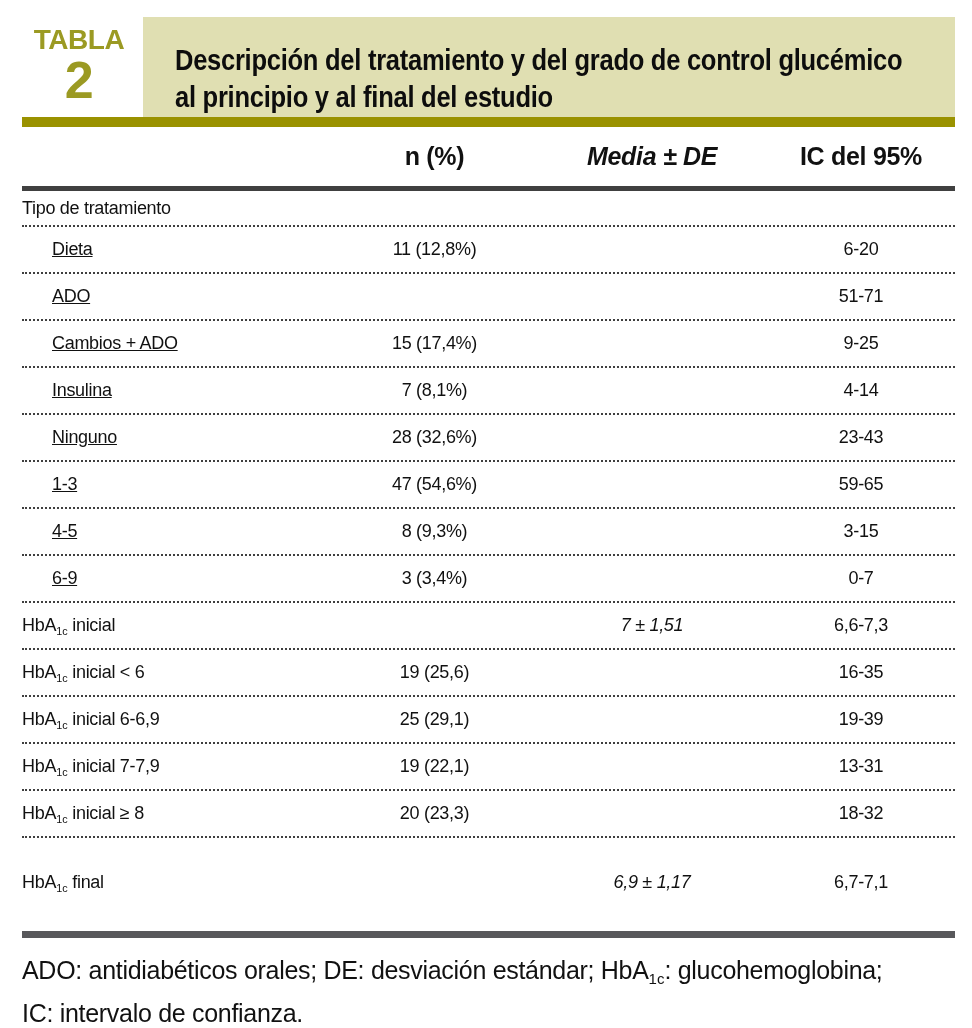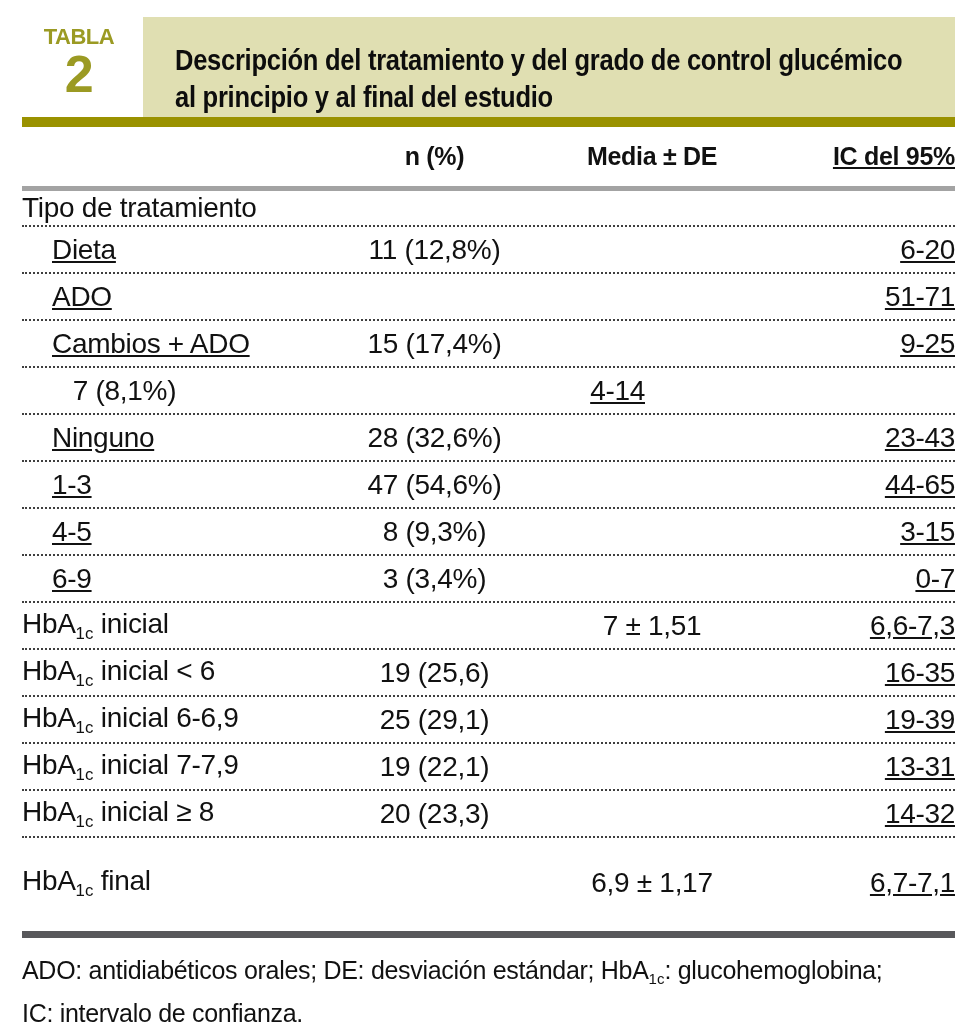--- a/index.html
+++ b/index.html
@@ -15,21 +15,21 @@
   body {
     width:972px; height:1028px; position:relative; overflow:hidden;
     font-family:"Liberation Sans","DejaVu Sans",sans-serif;
     color:var(--ink);
     letter-spacing:-0.3px;
   }
   .tag {
     position:absolute; left:22px; top:24px; width:114px;
     text-align:center; color:var(--olive-text);
   }
-  .tag-label { font-size:22px; font-weight:bold; letter-spacing:-0.5px; }
+  .tag-label { font-size:28px; font-weight:bold; letter-spacing:-0.5px; }
   .tag-number { font-size:52px; font-weight:bold; line-height:46px; margin-top:1px; }
   .band {
     position:absolute; left:143px; top:17px; width:812px; height:100px;
     background:var(--band);
   }
   .band-title {
     position:absolute; left:32px; top:25px;
     font-weight:bold; font-size:29px; line-height:37px;
     transform:scaleX(0.88); transform-origin:left top;
     white-space:nowrap; color:#0d0d0d;
@@ -38,34 +38,34 @@
     position:absolute; left:22px; top:117px; width:933px; height:10px;
     background:var(--olive);
   }
   .thead {
     position:absolute; left:22px; top:127px; width:933px; height:59px;
     display:flex; align-items:center;
     font-weight:bold; font-size:25px;
   }
   .tbody {
     position:absolute; left:22px; top:186px; width:933px;
-    border-top:5px solid #a3a3a3;
-    font-size:28px;
+    border-top:5px solid #404040;
+    font-size:18px;
   }
   .row {
     display:flex; align-items:center; height:47px;
     border-bottom:2px dotted var(--dot);
   }
   .row.first { height:36px; }
   .row.last { border-bottom:none;margin-top:21px; }
   .col.label { flex:1; text-align:left; }
   .col.label.indent { padding-left:30px;text-decoration:underline; }
   .col.n  { width:205px; text-align:center; }
-  .col.media { width:230px; text-align:center; }
-  .col.ic { width:188px; text-align:right;text-decoration:underline; }
+  .col.media { width:230px; text-align:center;font-style:italic; }
+  .col.ic { width:188px; text-align:center; }
   .bottom-bar {
     position:absolute; left:22px; top:931px; width:933px; height:7px;
     background:var(--bottom-bar);
   }
   .footnote {
     position:absolute; left:22px; top:953px; width:933px;
     font-size:25px; line-height:34px;
   }
   .sb { font-size:0.6em; vertical-align:-0.35em; letter-spacing:0; }
 </style>
@@ -111,35 +111,36 @@
     <div class="col media"></div>
     <div class="col ic">51-71</div>
   </div>
     <div class="row">
     <div class="col label indent">Cambios + ADO</div>
     <div class="col n">15 (17,4%)</div>
     <div class="col media"></div>
     <div class="col ic">9-25</div>
   </div>
     <div class="row">
+    <div class="col label indent">Insulina</div>
     <div class="col n">7 (8,1%)</div>
     <div class="col media"></div>
     <div class="col ic">4-14</div>
   </div>
     <div class="row">
     <div class="col label indent">Ninguno</div>
     <div class="col n">28 (32,6%)</div>
     <div class="col media"></div>
     <div class="col ic">23-43</div>
   </div>
     <div class="row">
     <div class="col label indent">1-3</div>
     <div class="col n">47 (54,6%)</div>
     <div class="col media"></div>
-    <div class="col ic">44-65</div>
+    <div class="col ic">59-65</div>
   </div>
     <div class="row">
     <div class="col label indent">4-5</div>
     <div class="col n">8 (9,3%)</div>
     <div class="col media"></div>
     <div class="col ic">3-15</div>
   </div>
     <div class="row">
     <div class="col label indent">6-9</div>
     <div class="col n">3 (3,4%)</div>
@@ -167,21 +168,21 @@
     <div class="row">
     <div class="col label">HbA<span class="sb">1c</span> inicial 7-7,9</div>
     <div class="col n">19 (22,1)</div>
     <div class="col media"></div>
     <div class="col ic">13-31</div>
   </div>
     <div class="row">
     <div class="col label">HbA<span class="sb">1c</span> inicial ≥ 8</div>
     <div class="col n">20 (23,3)</div>
     <div class="col media"></div>
-    <div class="col ic">14-32</div>
+    <div class="col ic">18-32</div>
   </div>
     <div class="row last">
     <div class="col label">HbA<span class="sb">1c</span> final</div>
     <div class="col n"></div>
     <div class="col media">6,9 ± 1,17</div>
     <div class="col ic">6,7-7,1</div>
   </div>
   </div>
 
 <div class="bottom-bar"></div>

